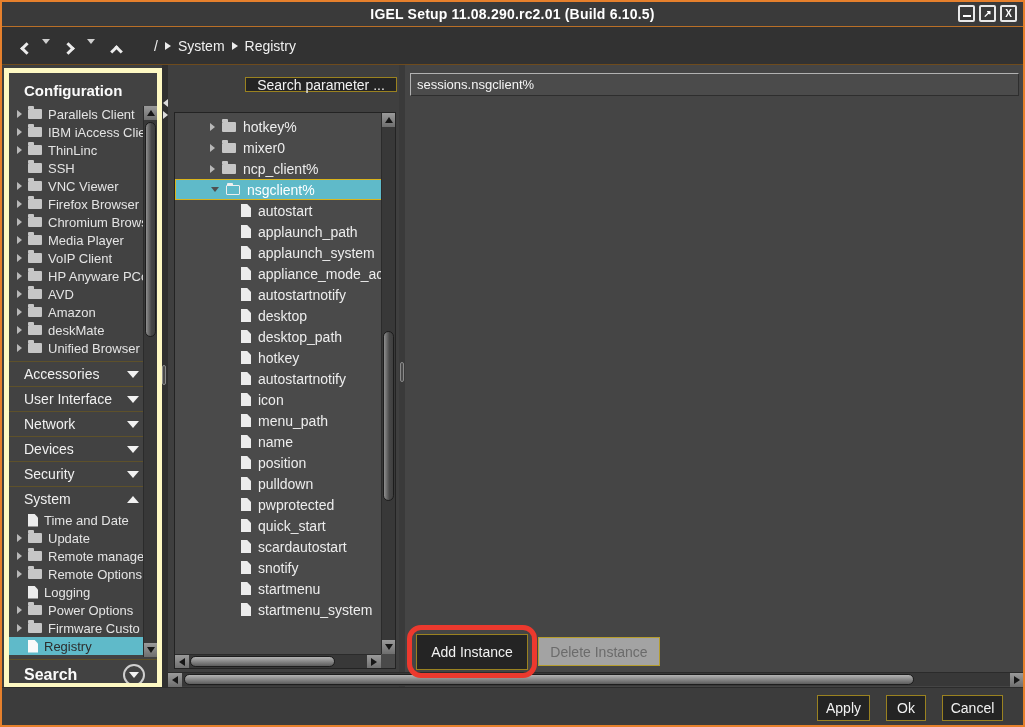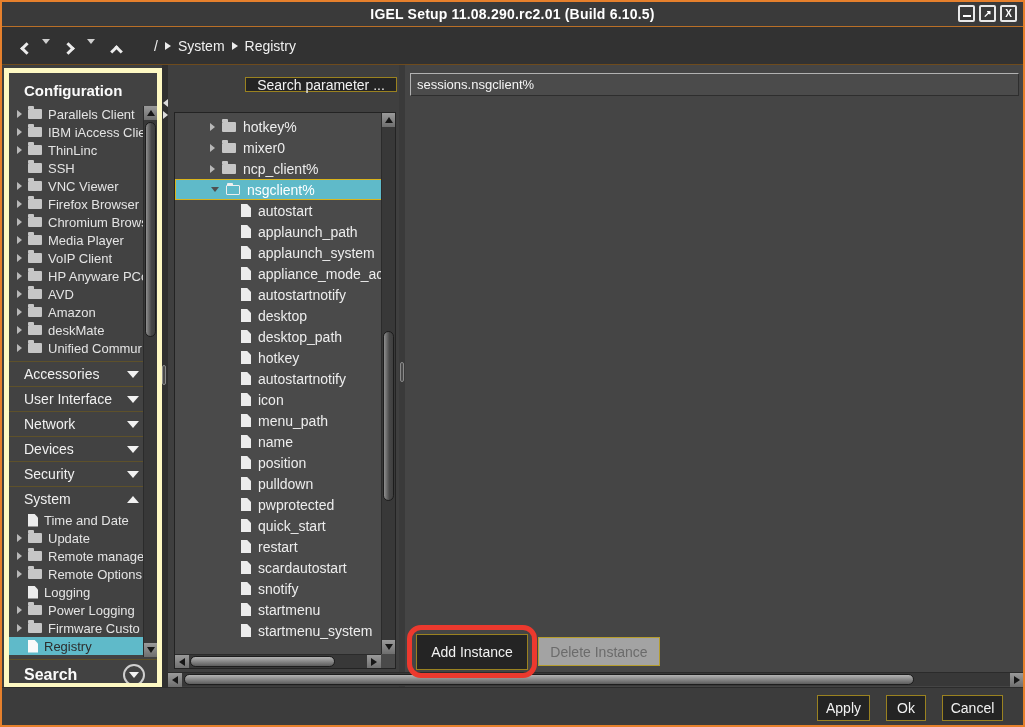--- a/index.html
+++ b/index.html
@@ -205,21 +205,21 @@
           <span class="lbl">Amazon</span>
         </div>
         <div class="row">
           <span class="tri-r"></span>
           <span class="icon-folder"></span>
           <span class="lbl">deskMate</span>
         </div>
         <div class="row">
           <span class="tri-r"></span>
           <span class="icon-folder"></span>
-          <span class="lbl">Unified Commur</span>
+          <span class="lbl">Unified Browser</span>
         </div>
       </div>
     <div id="accordion" style="margin-top:4px">
         <div class="acc-hdr">
           <span class="lbl">Accessories</span>
           <span class="tri-down-w"></span>
         </div>
         <div class="acc-hdr">
           <span class="lbl">User Interface</span>
           <span class="tri-down-w"></span>
@@ -263,21 +263,21 @@
           <span class="lbl">Remote Options</span>
         </div>
         <div class="row sys-row">
           <span class="tri-sp"></span>
           <span class="icon-file"></span>
           <span class="lbl">Logging</span>
         </div>
         <div class="row sys-row">
           <span class="tri-r"></span>
           <span class="icon-folder"></span>
-          <span class="lbl">Power Logging</span>
+          <span class="lbl">Power Options</span>
         </div>
         <div class="row sys-row">
           <span class="tri-r"></span>
           <span class="icon-folder"></span>
           <span class="lbl">Firmware Custo</span>
         </div>
         <div class="row sys-row sel">
           <span class="tri-sp"></span>
           <span class="icon-file"></span>
           <span class="lbl">Registry</span>
@@ -392,24 +392,20 @@
           <div class="prow i1">
             <span class="icon-file"></span>
             <span class="lbl">pwprotected</span>
           </div>
           <div class="prow i1">
             <span class="icon-file"></span>
             <span class="lbl">quick_start</span>
           </div>
           <div class="prow i1">
             <span class="icon-file"></span>
-            <span class="lbl">restart</span>
-          </div>
-          <div class="prow i1">
-            <span class="icon-file"></span>
             <span class="lbl">scardautostart</span>
           </div>
           <div class="prow i1">
             <span class="icon-file"></span>
             <span class="lbl">snotify</span>
           </div>
           <div class="prow i1">
             <span class="icon-file"></span>
             <span class="lbl">startmenu</span>
           </div>

